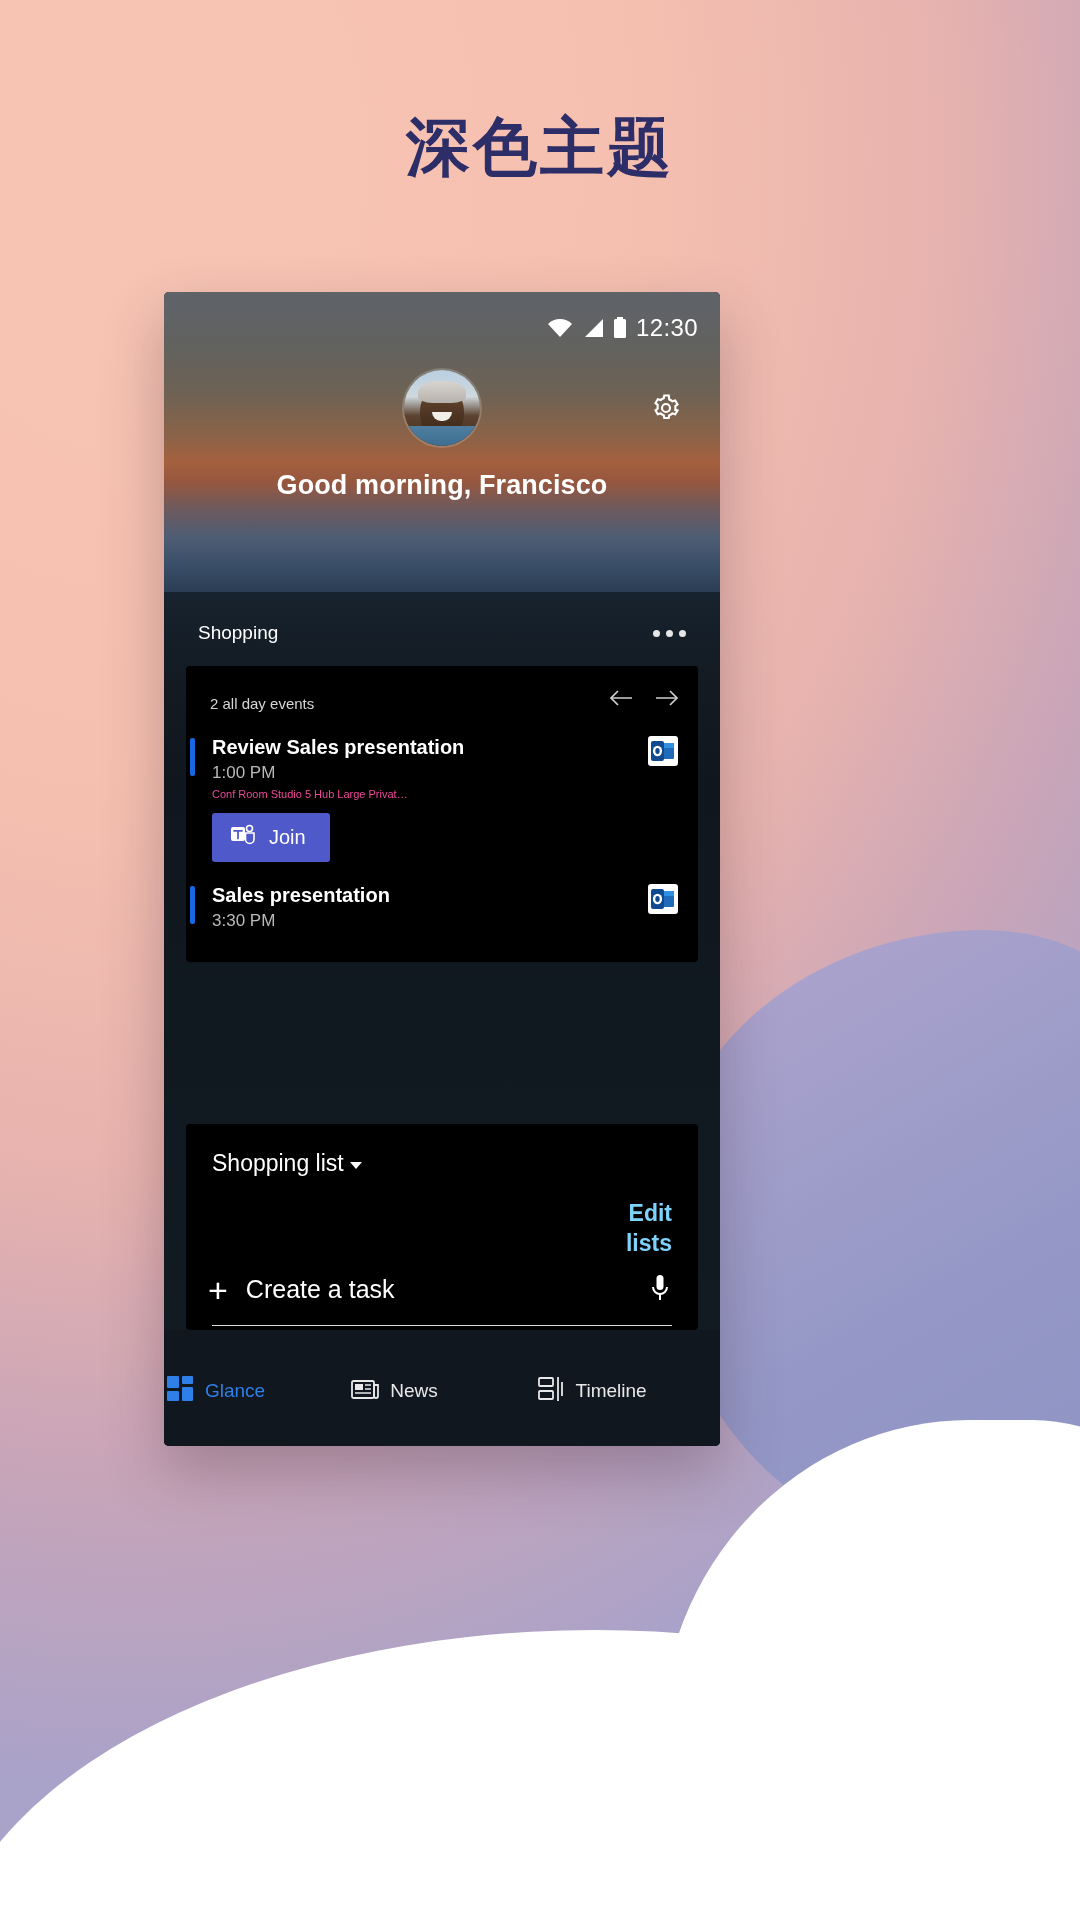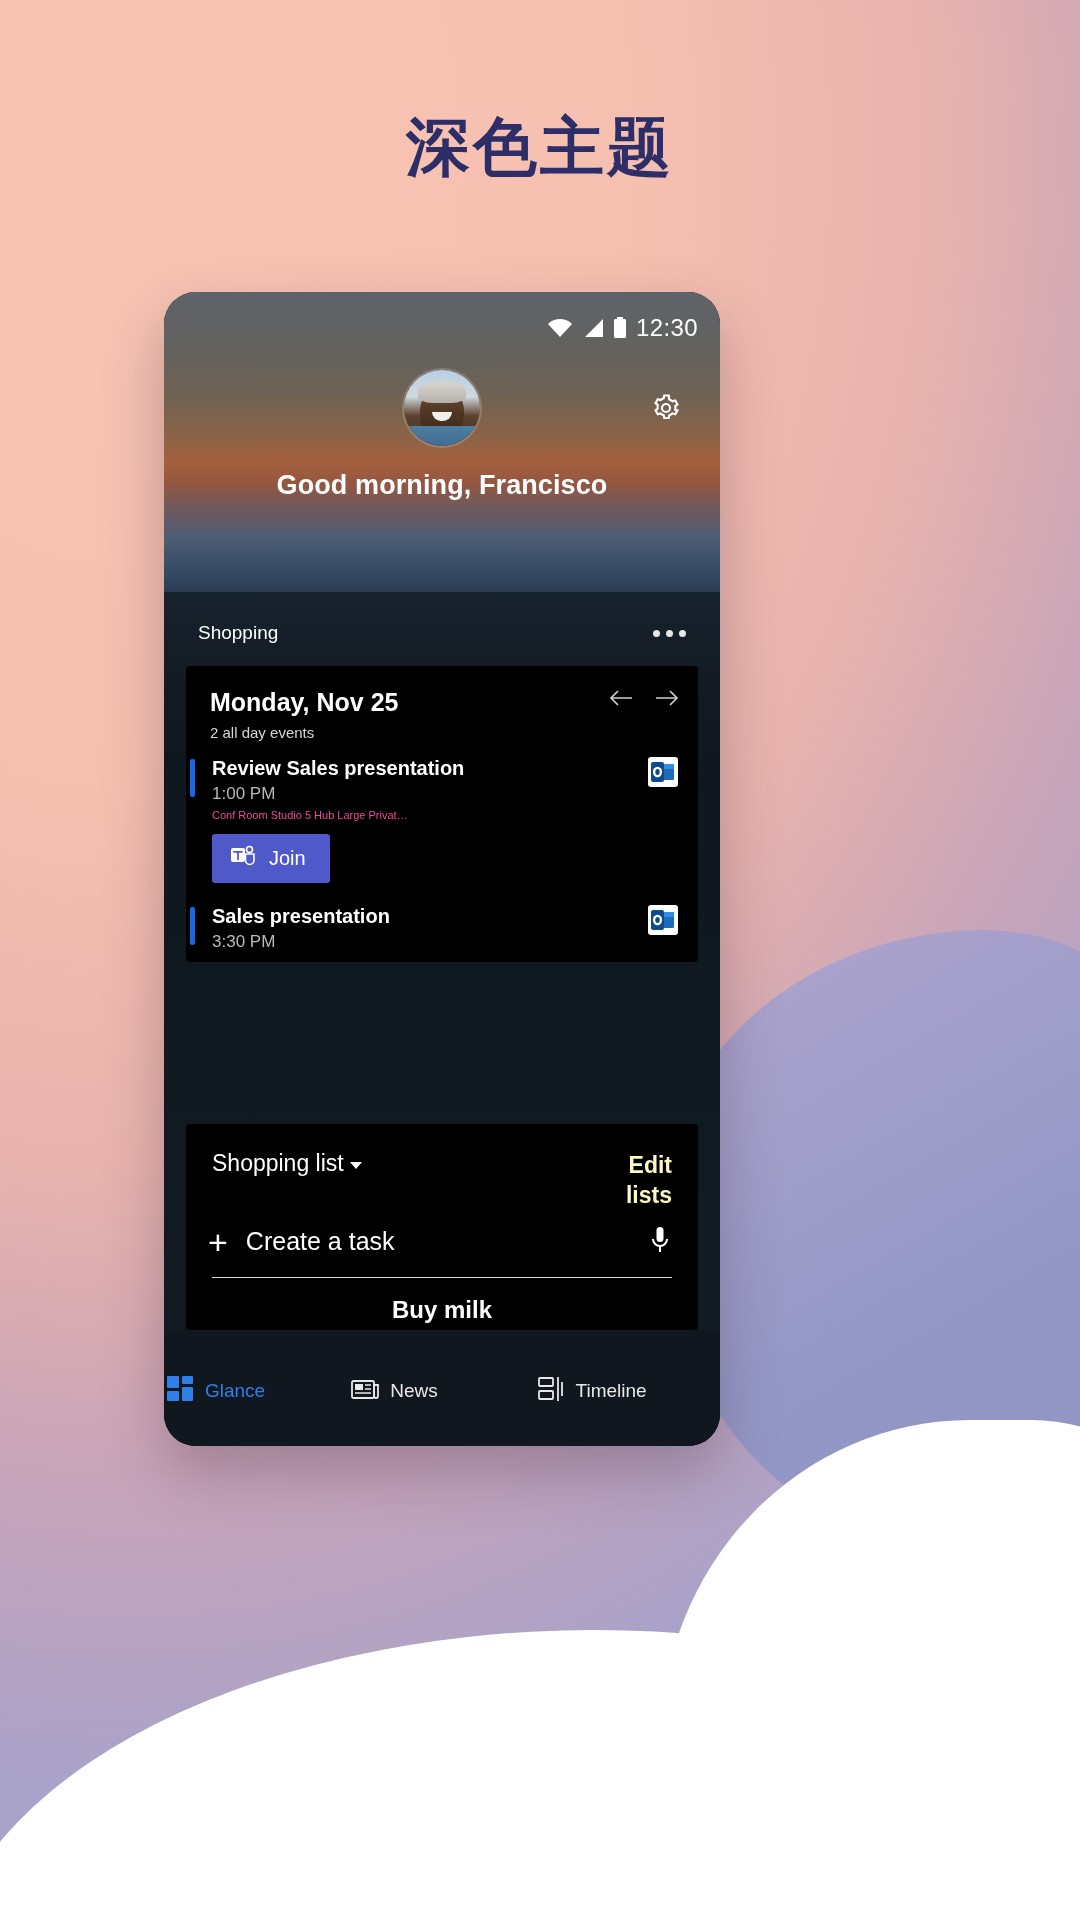--- a/index.html
+++ b/index.html
@@ -52,21 +52,21 @@
     color:#2d2d68;
     letter-spacing:3px;
     font-family:"DejaVu Sans","Liberation Sans",sans-serif;
   }
 
   
   .phone {
     position:absolute;
     left:164px; top:292px;
     width:556px; height:1154px;
-    border-radius:32px;
+    border-radius:5px;
     overflow:hidden;
     box-shadow:0 26px 60px rgba(60,40,60,.30);
     background:#0b0d12;
   }
   .phone-photo {
     position:absolute; left:0; top:0; width:100%; height:340px;
     background:
       linear-gradient(180deg,
         #5f6369 0%,
         #62625f 16%,
@@ -157,21 +157,21 @@
     border-radius:4px;
     overflow:hidden;
   }
   #calendar-card { top:374px; height:296px; }
   .cal-top { padding:22px 24px 0 24px; position:relative; }
   .cal-date { color:#fff; font-size:25px; font-weight:600; }
   .cal-sub { color:#d6d6d6; font-size:15px; margin-top:7px; }
   .cal-nav { position:absolute; right:18px; top:22px; display:flex; gap:20px; }
   .cal-nav span { color:#cfcfcf; }
 
-  .event { position:relative; padding:0 24px 0 26px; margin-top:16px; }
+  .event { position:relative; padding:0 24px 0 26px; margin-top:24px; }
   .event .bar {
     position:absolute; left:4px; top:2px; width:5px; height:38px;
     background:#1668e3; border-radius:2px;
   }
   .ev-title { color:#fff; font-size:20px; font-weight:600; }
   .ev-time { color:#b9b9b9; font-size:17px; margin-top:4px; }
   .ev-loc { color:#ec4899; font-size:11px; margin-top:5px; white-space:nowrap; overflow:hidden; }
   .ev-app {
     position:absolute; right:20px; top:0;
     width:30px; height:30px; border-radius:3px;
@@ -191,22 +191,22 @@
   .tasks-head {
     display:flex; align-items:flex-start; justify-content:space-between;
     padding:26px 26px 0 26px;
   }
   .task-list-name { color:#fff; font-size:23px; position:relative; padding-right:16px; }
   .task-list-name .caret {
     position:absolute; right:-2px; top:12px;
     width:0;height:0;border-left:6px solid transparent;border-right:6px solid transparent;border-top:7px solid #fff;
   }
   .edit-lists {
-    color:#fef9c3; font-size:23px; font-weight:600; text-align:right;
-    line-height:1.32; width:80px;
+    color:#7dd3fc; font-size:23px; font-weight:600; text-align:right;
+    line-height:1.32; width:80px;margin-top:48px;
   }
   .create-row {
     display:flex; align-items:center; gap:18px;
     padding:14px 26px 0 22px; position:relative;
   }
   .plus { color:#fff; font-size:34px; font-weight:300; line-height:1; }
   .create-label { color:#fff; font-size:25px; }
   .mic { position:absolute; right:26px; top:14px; }
   .task-underline { height:1px; background:#d9d9d9; margin:18px 26px 0 26px; }
   .task-item { color:#fff; font-size:24px; font-weight:600; text-align:center; margin-top:18px; }
@@ -283,21 +283,20 @@
       <span class="label">Shopping</span>
       <span class="dots">
           <i></i>
           <i></i>
           <i></i>
         </span>
     </div>
 
     <div class="card" id="calendar-card">
       <div class="cal-top">
-        <div class="cal-date">Monday, Nov 25</div>
         <div class="cal-sub">2 all day events</div>
         <div class="cal-nav">
           <span>
             <svg width="26" height="20" viewBox="0 0 26 20" fill="none" stroke="#cfcfcf" stroke-width="1.7">
                 <path d="M24 10H3"></path>
                 <path d="M10 3 3 10l7 7"></path>
               </svg>
           </span>
           <span>
             <svg width="26" height="20" viewBox="0 0 26 20" fill="none" stroke="#cfcfcf" stroke-width="1.7">

